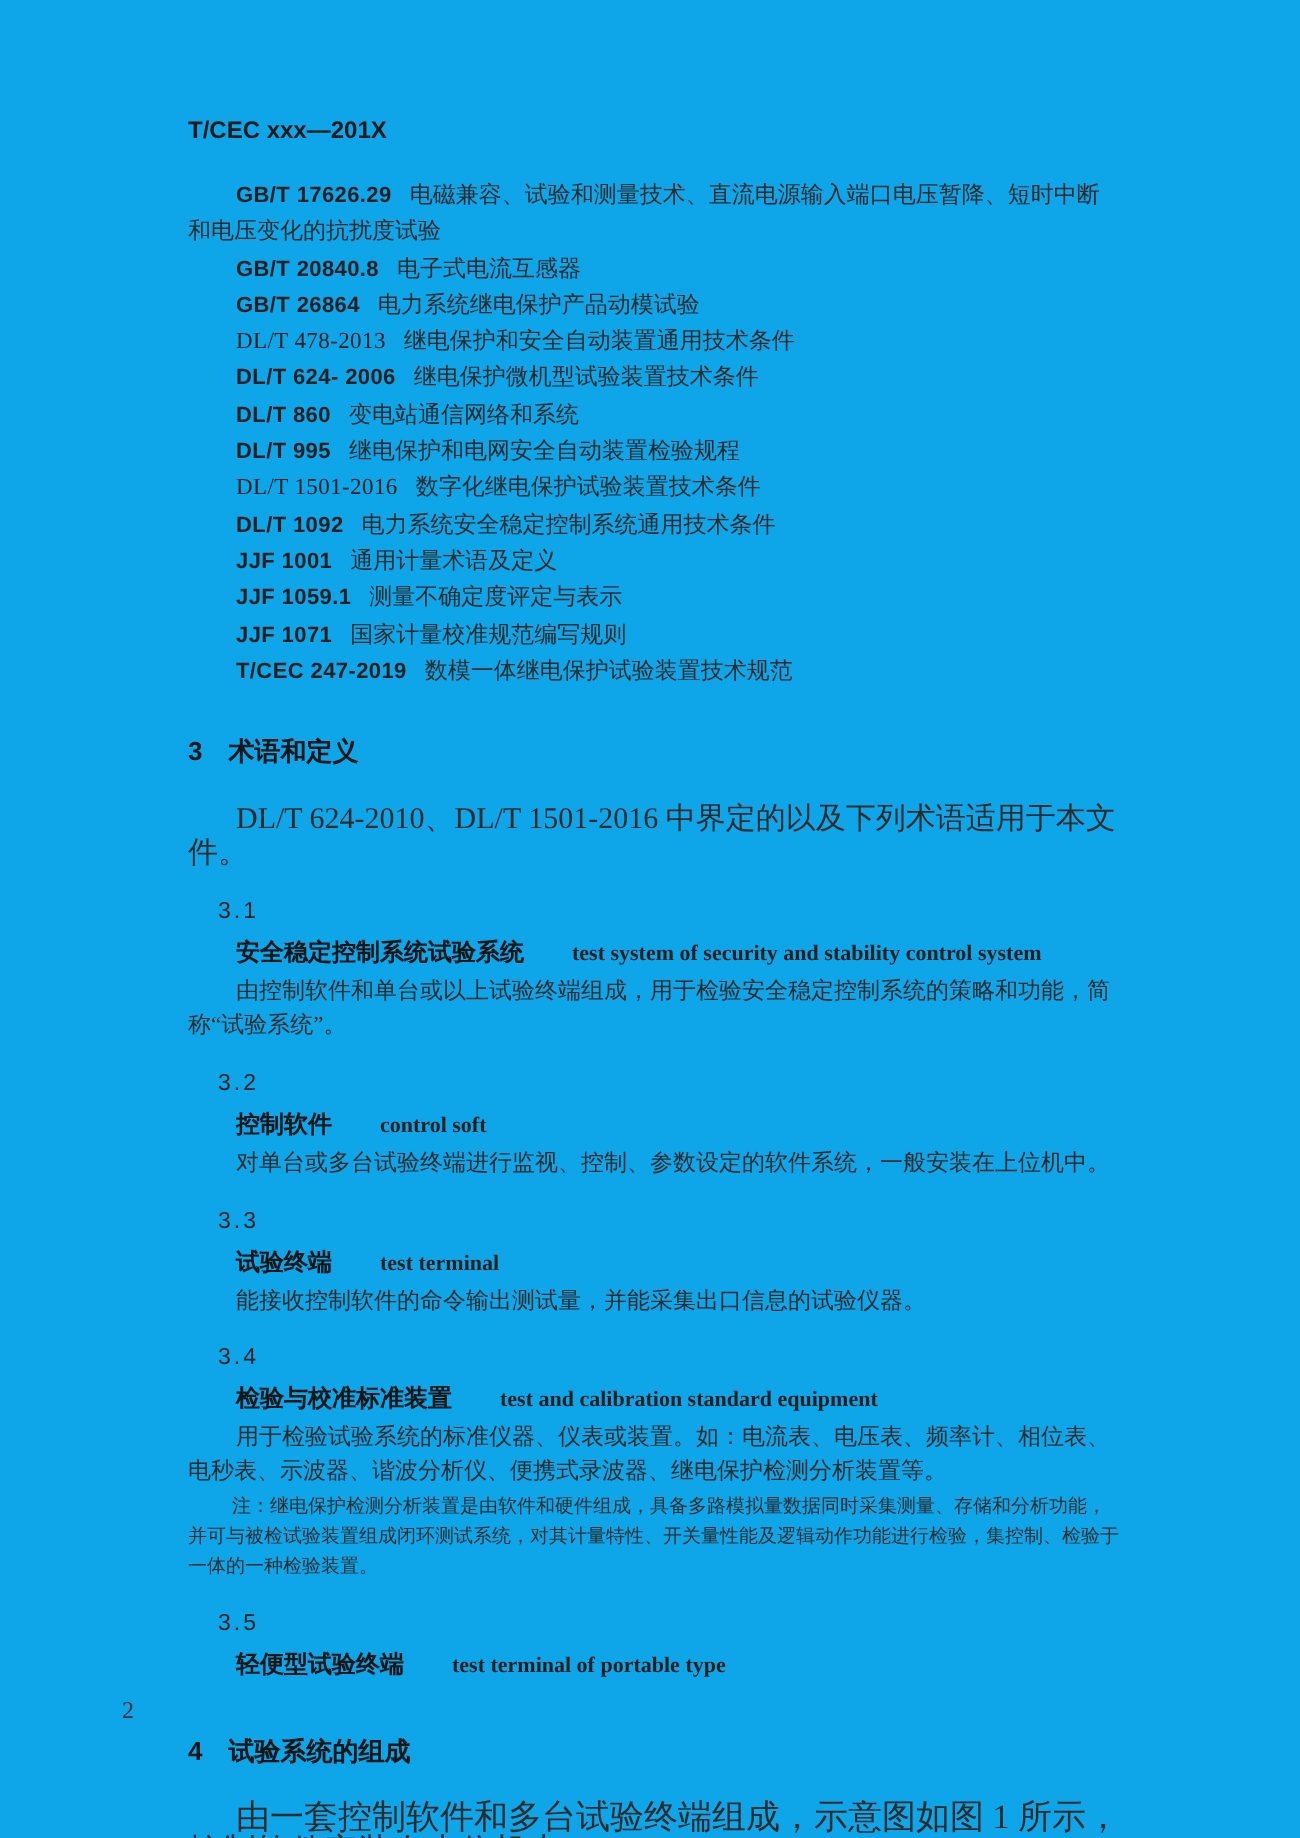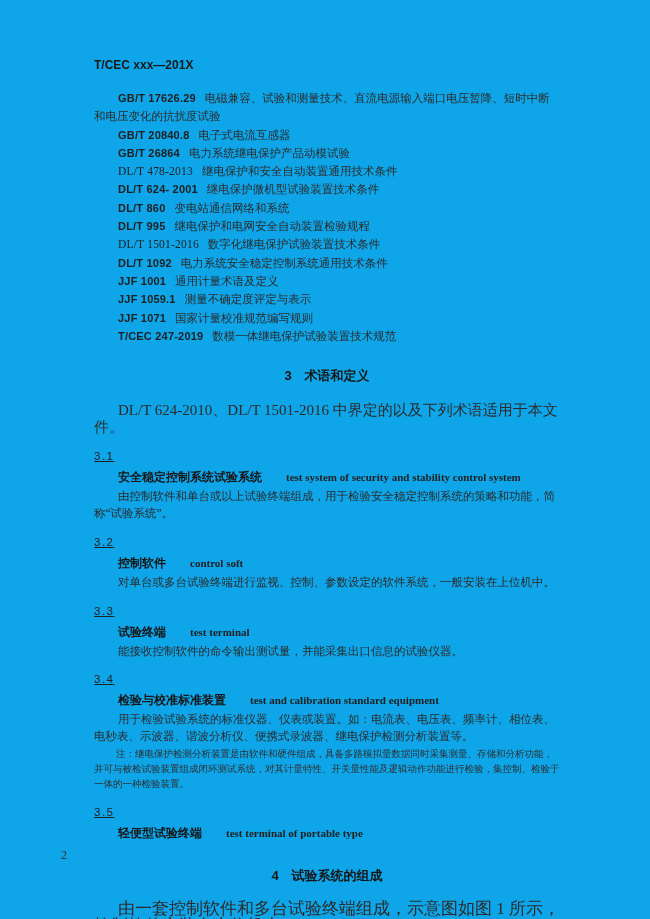--- a/index.html
+++ b/index.html
@@ -48,39 +48,37 @@
     font-weight: 400;
     font-size: 11.5px;
   }
   .h2 {
     font-family: "Liberation Sans", sans-serif;
     font-weight: 700;
     font-size: 13px;
     line-height: 16px;
     color: #161616;
     margin: 23px 0 0 0;
-    text-align: center;
   }
   .h2 .h-num { margin-right: 13px; }
   .h2.sec4 { margin-top: 26px; }
   .intro {
     margin: 18px 0 0 0;
     text-indent: 24px;
     font-size: 15px;
     line-height: 17px;
   }
   .clause-num {
     font-family: "Liberation Sans", sans-serif;
     font-weight: 400;
     font-size: 11.5px;
     line-height: 14px;
     letter-spacing: 1.5px;
     color: #222222;
-    margin: 13px 0 0 0;
-    text-decoration: underline;
+    margin: 13px 0 0 15px;
   }
   .term-line {
     margin: 4px 0 0 0;
     text-indent: 24px;
     line-height: 17px;
   }
   .term-zh {
     font-weight: 700;
     font-size: 12px;
     color: #161616;
@@ -125,21 +123,21 @@
 <div class="page">
   <div class="content">
 
     <div class="hdr">T/CEC xxx—201X</div>
 
     <section class="ref">
       <p><span class="code">GB/T 17626.29</span><span>电磁兼容、试验和测量技术、直流电源输入端口电压暂降、短时中断和电压变化的抗扰度试验</span></p>
       <p><span class="code">GB/T 20840.8</span><span>电子式电流互感器</span></p>
       <p><span class="code">GB/T 26864</span><span>电力系统继电保护产品动模试验</span></p>
       <p><span class="code serif">DL/T 478-2013</span><span>继电保护和安全自动装置通用技术条件</span></p>
-      <p><span class="code">DL/T 624- 2001</span><span>继电保护微机型试验装置技术条件</span></p>
+      <p><span class="code">DL/T 624- 2006</span><span>继电保护微机型试验装置技术条件</span></p>
       <p><span class="code">DL/T 860</span><span>变电站通信网络和系统</span></p>
       <p><span class="code">DL/T 995</span><span>继电保护和电网安全自动装置检验规程</span></p>
       <p><span class="code serif">DL/T 1501-2016</span><span>数字化继电保护试验装置技术条件</span></p>
       <p><span class="code">DL/T 1092</span><span>电力系统安全稳定控制系统通用技术条件</span></p>
       <p><span class="code">JJF 1001</span><span>通用计量术语及定义</span></p>
       <p><span class="code">JJF 1059.1</span><span>测量不确定度评定与表示</span></p>
       <p><span class="code">JJF 1071</span><span>国家计量校准规范编写规则</span></p>
       <p><span class="code">T/CEC 247-2019</span><span>数模一体继电保护试验装置技术规范</span></p>
     </section>
 

